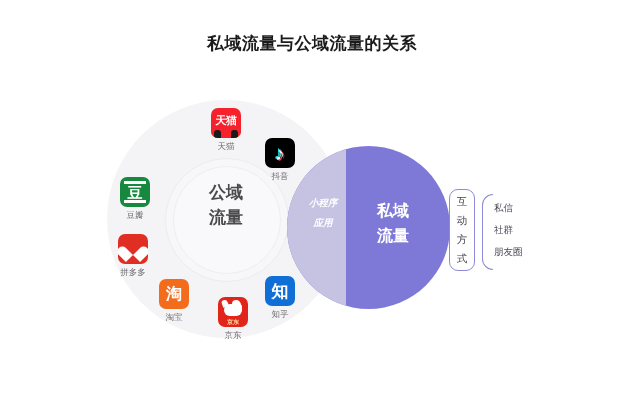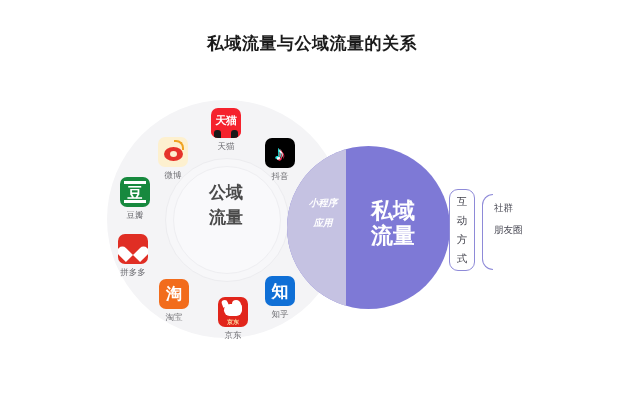--- a/index.html
+++ b/index.html
@@ -96,21 +96,21 @@
     border-radius: 50%;
     background: #c5c2e2;
     clip-path: inset(0 104px 0 0);
   }
   .private-label {
     position: absolute;
     left: 353px;
     top: 122px;
     width: 80px;
     text-align: center;
-    font-size: 22px;
+    font-size: 16px;
     font-weight: bold;
     color: #ffffff;
     line-height: 25px;
   }
   .lens-label {
     position: absolute;
     left: 289px;
     top: 117px;
     width: 68px;
     text-align: center;
@@ -353,27 +353,20 @@
   </div>
 
   <div class="app" style="left:204px; top:32px;">
     <div class="tile tile-tmall">
       <span class="tmall-txt">天猫</span>
       <span class="tmall-horns"></span>
     </div>
     <span class="cap">天猫</span>
   </div>
 
-  <div class="app" style="left:151px; top:61px;">
-    <div class="tile tile-weibo">
-      <span class="weibo-eye"></span>
-      <span class="weibo-sig"></span>
-    </div>
-    <span class="cap">微博</span>
-  </div>
 
   <div class="app" style="left:258px; top:62px;">
     <div class="tile tile-douyin">
       <span class="douyin-note">♪</span>
     </div>
     <span class="cap">抖音</span>
   </div>
 
   <div class="app" style="left:113px; top:101px;">
     <div class="tile tile-douban">
@@ -417,17 +410,18 @@
   <div class="interaction-box">
     <div>互</div>
     <div>动</div>
     <div>方</div>
     <div>式</div>
   </div>
 
   <div class="brace"></div>
 
   <div class="channels">
+    <div>私信</div>
     <div>社群</div>
     <div>朋友圈</div>
   </div>
 
 </div>
 
 </body></html>

